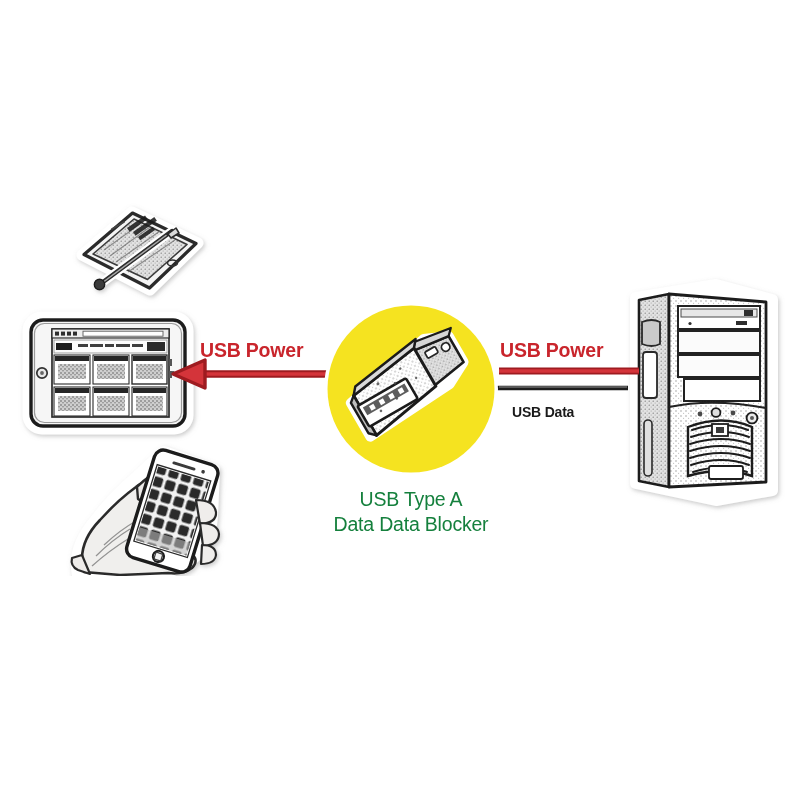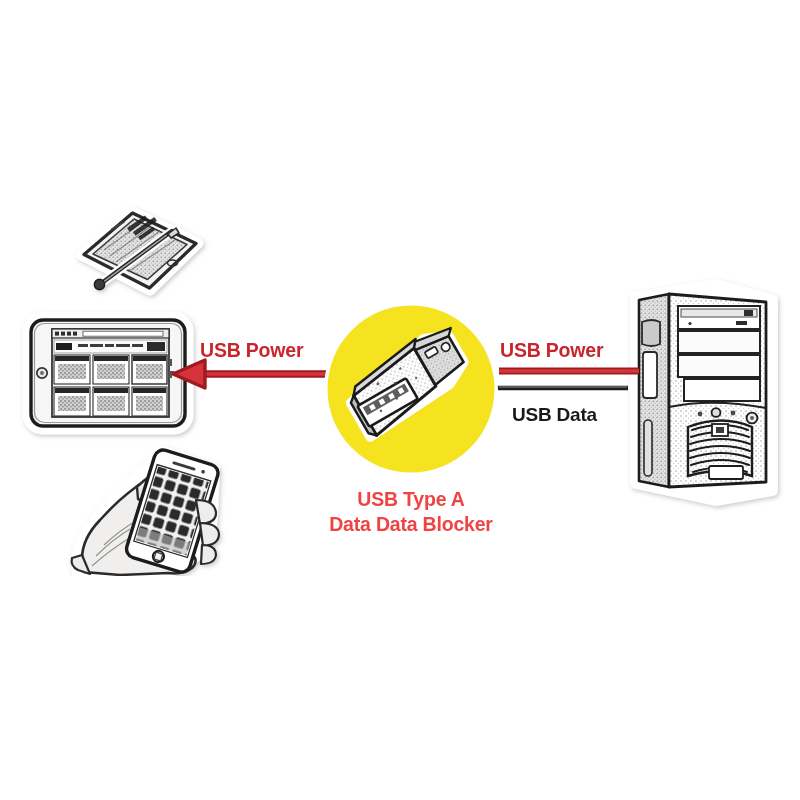--- a/index.html
+++ b/index.html
@@ -42,38 +42,38 @@
   #label-usb-power-right {
     left: 500px;
     top: 339px;
     font-size: 19.5px;
     letter-spacing: -0.2px;
     color: #c9252c;
   }
   #label-usb-data {
     left: 512px;
     top: 404px;
-    font-size: 19px;
+    font-size: 14px;
     letter-spacing: -0.2px;
     color: #1a1a1a;
   }
   #caption-block {
     position: absolute;
     left: 291px;
     top: 487px;
     width: 240px;
     text-align: center;
   }
   #caption-block .cap-line {
     display: block;
     font-family: "Liberation Sans", sans-serif;
-    font-weight: bold;
+    font-weight: normal;
     font-size: 19.5px;
     letter-spacing: -0.2px;
-    color: #ef4444;
+    color: #15803d;
     line-height: 1.26;
   }
 </style>
 </head>
 <body>
 
 <div id="canvas">
 
   <svg class="layer" viewBox="0 0 800 800" xmlns="http://www.w3.org/2000/svg">
     <defs>

